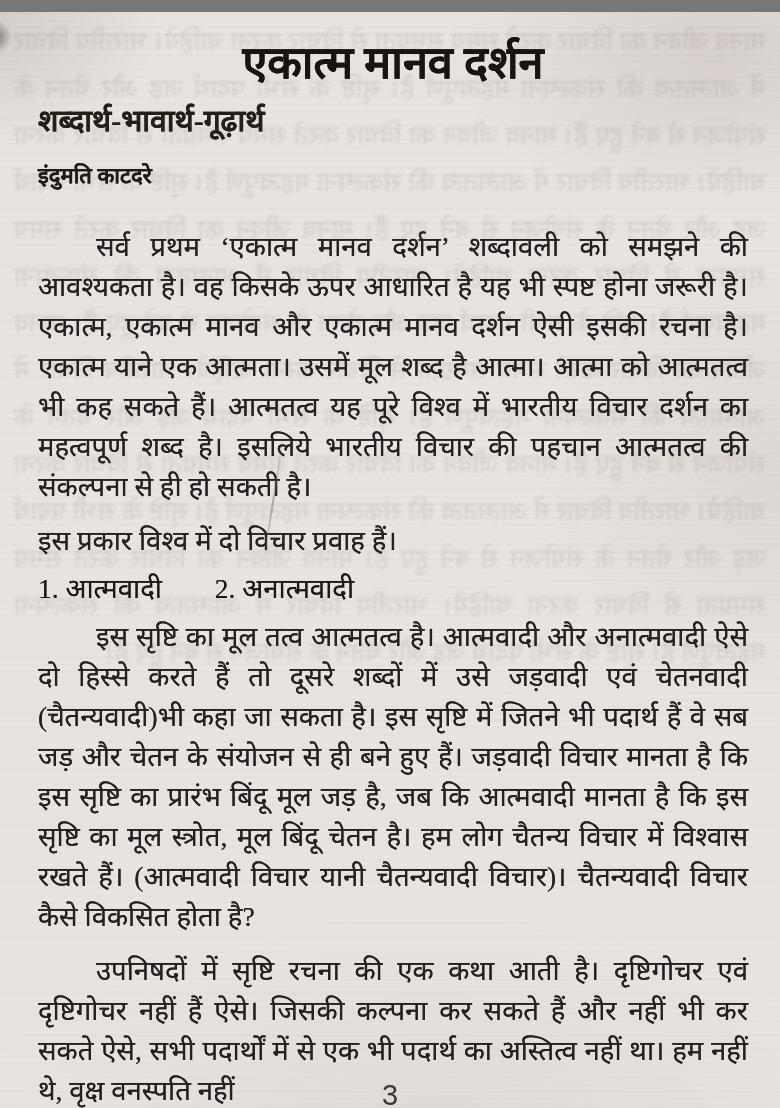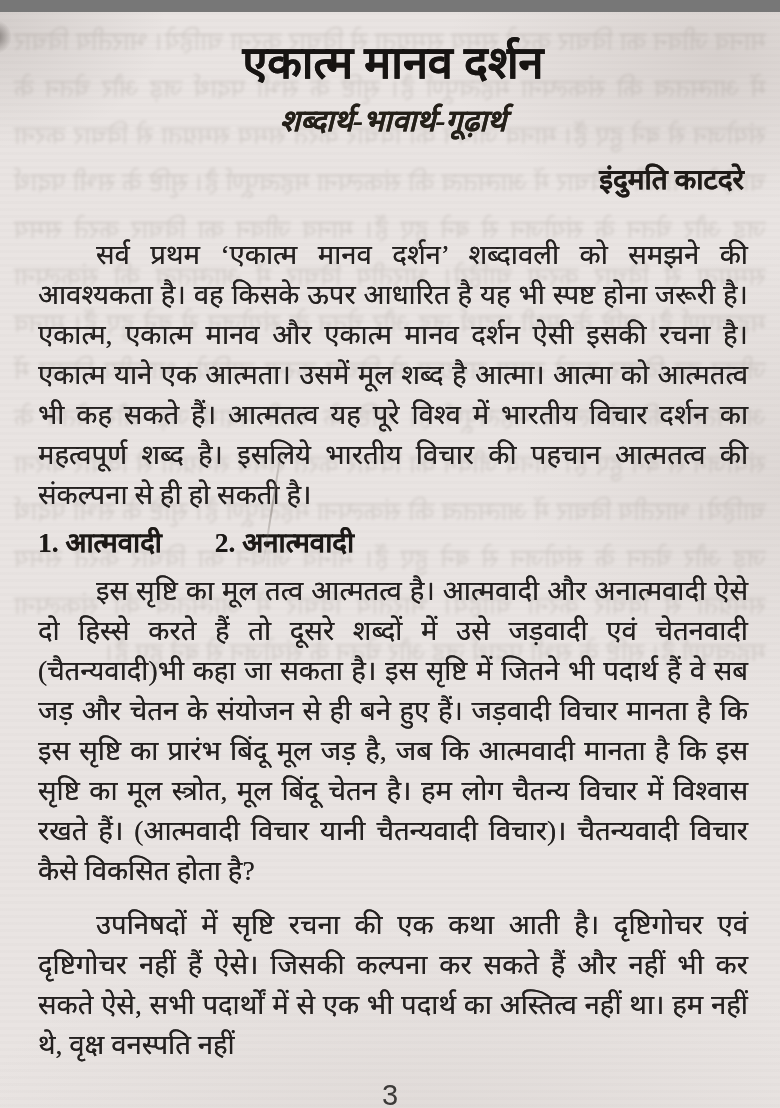--- a/index.html
+++ b/index.html
@@ -31,44 +31,43 @@
     user-select:none;
   }
   .content{position:relative;z-index:2;padding:26px 32px 0 38px;}
   .title{
     margin:0;text-align:center;
     font-size:45px;font-weight:bold;line-height:1.15;
     color:#171412;
     text-shadow:0 0 0.6px rgba(23,20,18,.9);
   }
   .subtitle{
-    margin:14px 0 0 0;text-align:center;
+    margin:14px 0 0 0;
     font-size:30px;font-weight:bold;line-height:1.1;
     color:#242019;
     text-shadow:0 0 0.4px rgba(30,26,22,.85);
-    font-style:italic;
   }
   .author{
-    margin:22px 4px 0 0;text-align:right;
-    font-size:28px;font-weight:bold;
+    margin:22px 4px 0 0;text-align:left;
+    font-size:22px;font-weight:bold;
     color:#1f1b18;
     text-shadow:0 0 0.4px rgba(30,26,22,.85);
   }
   .bodytext{
     margin-top:38px;
     font-size:27.5px;line-height:40px;
     text-align:justify;
     color:#242120;
     text-shadow:0 0 0.5px rgba(34,30,28,.8);
   }
   .bodytext p{margin:0;}
   .indent{text-indent:58px;}
   .gap-sm{margin-top:8px !important;}
   .gap-md{margin-top:14px !important;}
-  .bold{font-weight:bold;color:#1c1916;}
+  .bold{font-weight:normal;color:#1c1916;}
   .list-line span + span{margin-left:46px;}
   .page-number{
     position:absolute;left:0;right:0;bottom:8px;z-index:2;
     text-align:center;font-size:29px;color:#3c3a38;
     font-family:"Liberation Sans", sans-serif;
   }
   .scratch{
     position:absolute;z-index:3;
     left:272px;top:424px;width:2px;height:132px;
     background:linear-gradient(180deg, rgba(255,255,255,0), rgba(125,118,112,0.55), rgba(255,255,255,0));
@@ -92,20 +91,21 @@
 
   <div class="content">
 
     <h1 class="title">एकात्म मानव दर्शन</h1>
     <h2 class="subtitle">शब्दार्थ-भावार्थ-गूढ़ार्थ</h2>
     <div class="author">इंदुमति काटदरे</div>
 
     <div class="bodytext">
       <p class="indent">सर्व प्रथम ‘एकात्म मानव दर्शन’ शब्दावली को समझने की आवश्यकता है। वह किसके ऊपर आधारित है यह भी स्पष्ट होना जरूरी है। एकात्म, एकात्म मानव और एकात्म मानव दर्शन ऐसी इसकी रचना है। एकात्म याने एक आत्मता। उसमें मूल शब्द है आत्मा। आत्मा को आत्मतत्व भी कह सकते हैं। आत्मतत्व यह पूरे विश्व में भारतीय विचार दर्शन का महत्वपूर्ण शब्द है। इसलिये भारतीय विचार की पहचान आत्मतत्व की संकल्पना से ही हो सकती है।</p>
 
+      <p class="gap-md">इस प्रकार विश्व में दो विचार प्रवाह हैं।</p>
 
       <p class="bold list-line gap-sm">
         <span>1. आत्मवादी</span>
         <span>2. अनात्मवादी</span>
       </p>
 
 
 
       <p class="indent gap-sm">इस सृष्टि का मूल तत्व आत्मतत्व है। आत्मवादी और अनात्मवादी ऐसे दो हिस्से करते हैं तो दूसरे शब्दों में उसे जड़वादी एवं चेतनवादी (चैतन्यवादी)भी कहा जा सकता है। इस सृष्टि में जितने भी पदार्थ हैं वे सब जड़ और चेतन के संयोजन से ही बने हुए हैं। जड़वादी विचार मानता है कि इस सृष्टि का प्रारंभ बिंदू मूल जड़ है, जब कि आत्मवादी मानता है कि इस सृष्टि का मूल स्त्रोत, मूल बिंदू चेतन है। हम लोग चैतन्य विचार में विश्वास रखते हैं। (आत्मवादी विचार यानी चैतन्यवादी विचार)। चैतन्यवादी विचार कैसे विकसित होता है?</p>
 

